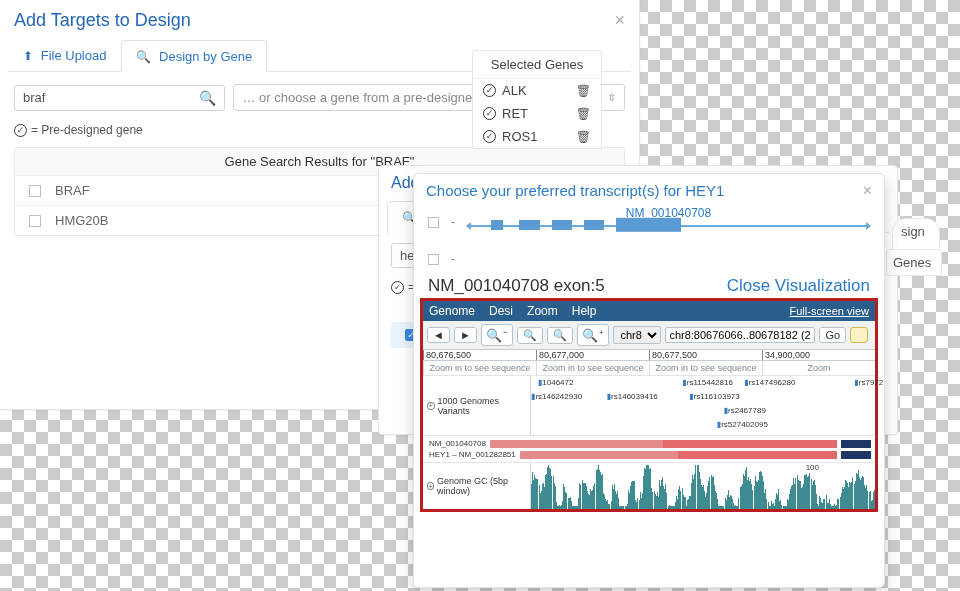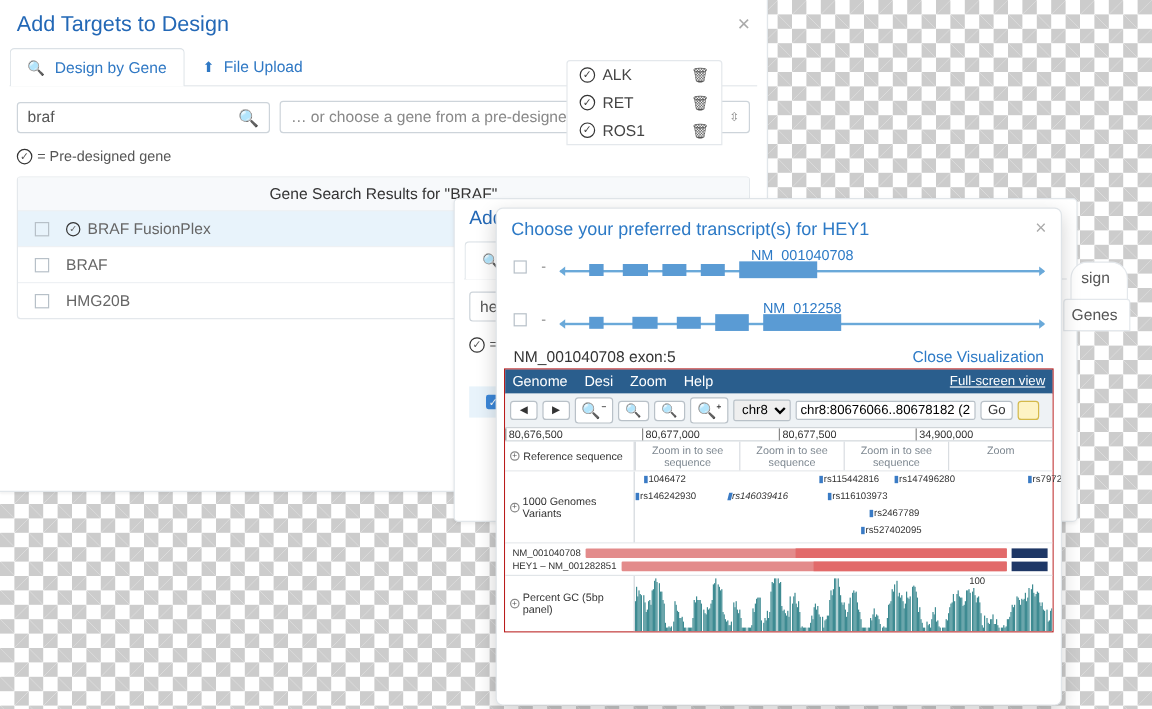--- a/index.html
+++ b/index.html
@@ -76,39 +76,39 @@
   .peek-sign { position:absolute; left:892px; top:218px; background:#fff; border:1px solid #e4e8ec; border-radius:14px; padding:5px 14px 23px 8px; font-size:13px; color:#555;}
   .peek-genes { position:absolute; left:886px; top:249px; background:#fff; border:1px solid #e4e8ec; border-radius:3px 3px 0 0; padding:5px 10px 5px 6px; font-size:13px; color:#555;}
 
   
   .modal {
     position:absolute; left:413px; top:173px; width:472px; height:415px;
     background:#fff; border:1px solid #dfe4e8; border-radius:6px;
     box-shadow:0 6px 16px rgba(0,0,0,.18);
     overflow:hidden;
   }
-  .modal .mhead { display:flex; justify-content:space-between; align-items:center; padding:8px 12px 4px;}
+  .modal .mhead { display:flex; justify-content:space-between; padding:8px 12px 4px;}
   .modal .mhead h2 { font-size:15px; font-weight:400; color:#2d7ac6;}
   .transcript { display:flex; align-items:center; gap:12px; padding:4px 14px;}
   .tr-cb { width:11px;height:11px;border:1px solid #b7c0c8;}
   .tr-dash { color:#888; font-size:12px;}
   .tr-vis { flex:1; position:relative; height:28px;}
   .tr-label{ position:absolute; left:50%; top:-2px; transform:translateX(-50%); color:#2d7ac6; font-size:12px; white-space:nowrap;}
   .tr-line{ position:absolute; left:0; right:0; top:60%; height:2px; background:#6aa9d9;}
   .tr-line::before,.tr-line::after{content:"";position:absolute;top:-3px;width:0;height:0;border-top:4px solid transparent;border-bottom:4px solid transparent;}
   .tr-line::before{left:-1px;border-right:5px solid #6aa9d9;}
   .tr-line::after{right:-1px;border-left:5px solid #6aa9d9;}
   .exon{position:absolute;top:50%;height:10px;background:#5a9bd4;transform:translateY(-20%);}
   .exon.big{height:14px;transform:translateY(-30%);}
-  .vis-head { display:flex; justify-content:space-between; padding:6px 14px 2px; font-size:13px;}
+  .vis-head { display:flex; justify-content:space-between; padding:6px 14px 2px; font-size:17px;}
   .vis-head .lab{color:#333;}
   .vis-head .close-vis{color:#2d7ac6; cursor:pointer;}
 
   
-  .gb { margin:0 6px; border:1px solid #b91c1c;}
+  .gb { margin:0 6px; border:3px solid #b91c1c;}
   .gb-menu { background:#2a5e8d; color:#fff; display:flex; align-items:center; font-size:12px; padding:3px 6px; gap:14px;}
   .gb-menu span{cursor:pointer;}
   .gb-menu .fsv{margin-left:auto; font-size:11px; text-decoration:underline;}
   .gb-tools { background:#eef2f5; border-bottom:1px solid #c7cdd2; display:flex; align-items:center; gap:4px; padding:3px 4px; font-size:11px; color:#333;}
   .gb-tools .btn{border:1px solid #b9c1c8;background:#fff;border-radius:3px;padding:1px 5px;cursor:pointer;display:inline-flex;align-items:center;}
   .gb-tools select{font-size:11px;border:1px solid #b9c1c8;border-radius:2px;padding:1px 2px;}
   .gb-tools input{font-size:11px;border:1px solid #b9c1c8;border-radius:2px;padding:1px 3px;width:150px;}
   .gb-tools .hl{width:18px;height:16px;border:1px solid #d4b94a;background:#fdf3c4;border-radius:3px;}
   .ruler{display:flex;border-bottom:1px solid #c7cdd2;font-size:9px;color:#333;background:#fff;}
   .ruler div{flex:1;border-left:1px solid #888;padding-left:2px;}
@@ -132,66 +132,60 @@
 </style>
 </head>
 <body>
 
 <div class="panel-back">
   <div class="header">
     <h1>Add Targets to Design</h1>
     <span class="close-x">×</span>
   </div>
   <div class="tabs">
+    <div class="tab">
+      <span class="ico">⬆</span>
+      <span>File Upload</span>
+    </div>
     <div class="tab active">
       <span class="ico">🔍</span>
       <span>Design by Gene</span>
-    </div>
-    <div class="tab">
-      <span class="ico">⬆</span>
-      <span>File Upload</span>
     </div>
   </div>
   <div class="body">
     <div class="search-row">
       <div class="sg-input">
         <input value="braf" style="">
         <span class="mag">🔍</span>
       </div>
       <div class="sg-select">
         <span>… or choose a gene from a pre-designed panel</span>
         <span class="chev">⇳</span>
       </div>
     </div>
     <div class="legend">
       <span class="check"></span>
       <span>= Pre-designed gene</span>
     </div>
     <div class="results-card">
       <div class="results-head">Gene Search Results for "BRAF"</div>
-      <div class="res-row sel">
-        <span class="cb"></span>
-        <span style="display:flex;align-items:center;">
-          <span class="pdg"></span>
-          <span class="res-name">BRAF FusionPlex</span>
-        </span>
-      </div>
       <div class="res-row">
         <span class="cb"></span>
         <span class="res-name">BRAF</span>
       </div>
       <div class="res-row">
         <span class="cb"></span>
         <span class="res-name">HMG20B</span>
       </div>
     </div>
   </div>
 
   <div class="side-box">
     <div class="sel-genes">
+      <div class="sel-genes-head">Selected Genes</div>
       <div class="sel-gene-row">
         <span class="left">
             <span class="check"></span>
             <span>ALK</span>
           </span>
         <span class="trash">🗑</span>
       </div>
       <div class="sel-gene-row">
         <span class="left">
             <span class="check"></span>
@@ -253,29 +247,20 @@
       <div class="exon" style="left:13%;width:5%;"></div>
       <div class="exon" style="left:21%;width:5%;"></div>
       <div class="exon" style="left:29%;width:5%;"></div>
       <div class="exon big" style="left:37%;width:16%;"></div>
     </div>
   </div>
 
   <div class="transcript" style="margin-top:8px;">
     <span class="tr-cb"></span>
     <span class="tr-dash">-</span>
-    <div class="tr-vis">
-      <span class="tr-label">NM_012258</span>
-      <div class="tr-line"></div>
-      <div class="exon" style="left:6%;width:3%;"></div>
-      <div class="exon" style="left:15%;width:5%;"></div>
-      <div class="exon" style="left:24%;width:5%;"></div>
-      <div class="exon big" style="left:32%;width:7%;"></div>
-      <div class="exon big" style="left:42%;width:16%;"></div>
-    </div>
   </div>
 
   <div class="vis-head">
     <span class="lab">NM_001040708 exon:5</span>
     <span class="close-vis">Close Visualization</span>
   </div>
 
   <div class="gb">
     <div class="gb-menu">
       <span>Genome</span>
@@ -297,44 +282,40 @@
       <span class="hl"></span>
     </div>
     <div class="ruler">
       <div>80,676,500</div>
       <div>80,677,000</div>
       <div>80,677,500</div>
       <div>34,900,000</div>
     </div>
 
     <div class="track-row">
-      <div class="track-label">
-          <span class="tl-ico">+</span>
-          <span>Reference sequence</span>
-        </div>
       <div class="track-body seq-cell">
         <div>Zoom in to see sequence</div>
         <div>Zoom in to see sequence</div>
         <div>Zoom in to see sequence</div>
         <div>Zoom</div>
       </div>
     </div>
 
     <div class="track-row" style="min-height:60px;">
       <div class="track-label">
           <span class="tl-ico">+</span>
           <span>1000 Genomes Variants</span>
         </div>
       <div class="track-body">
         <span class="rs" style="left:2%;top:2px;"><span class="m">▮</span><span>1046472</span></span>
         <span class="rs" style="left:44%;top:2px;"><span class="m">▮</span><span>rs115442816</span></span>
         <span class="rs" style="left:62%;top:2px;"><span class="m">▮</span><span>rs147496280</span></span>
         <span class="rs" style="left:94%;top:2px;"><span class="m">▮</span><span>rs7972</span></span>
         <span class="rs" style="left:0%;top:16px;"><span class="m">▮</span><span>rs146242930</span></span>
-        <span class="rs" style="left:22%;top:16px;font-style:italic;"><span class="m">▮</span><span>rs146039416</span></span>
+        <span class="rs" style="left:22%;top:16px;"><span class="m">▮</span><span>rs146039416</span></span>
         <span class="rs" style="left:46%;top:16px;"><span class="m">▮</span><span>rs116103973</span></span>
         <span class="rs" style="left:56%;top:30px;"><span class="m">▮</span><span>rs2467789</span></span>
         <span class="rs" style="left:54%;top:44px;"><span class="m">▮</span><span>rs527402095</span></span>
       </div>
     </div>
 
     <div class="track-row" style="display:block;padding:0;">
       <div style="display:flex;">
         <div class="track-body" style="padding:2px 34px 2px 2px;">
           <div class="refgene-row">
@@ -349,21 +330,21 @@
                 <span class="rg-navy-tail"></span>
               </div>
             </div>
         </div>
       </div>
     </div>
 
     <div class="track-row" style="border-bottom:none;">
       <div class="track-label">
           <span class="tl-ico">+</span>
-          <span>Percent GC (5bp panel)</span>
+          <span>Genome GC (5bp window)</span>
         </div>
       <div class="track-body gc-track" id="gc-track">
         <span class="gc-100">100</span>
       <div class="gc-bar" style="height: 25.4563px; left: 0%;"></div>
           <div class="gc-bar" style="height: 37.0256px; left: 0.3125%;"></div>
           <div class="gc-bar" style="height: 29.3777px; left: 0.625%;"></div>
           <div class="gc-bar" style="height: 34.1292px; left: 0.9375%;"></div>
           <div class="gc-bar" style="height: 31.07px; left: 1.25%;"></div>
           <div class="gc-bar" style="height: 30.1418px; left: 1.5625%;"></div>
           <div class="gc-bar" style="height: 30.1428px; left: 1.875%;"></div>

